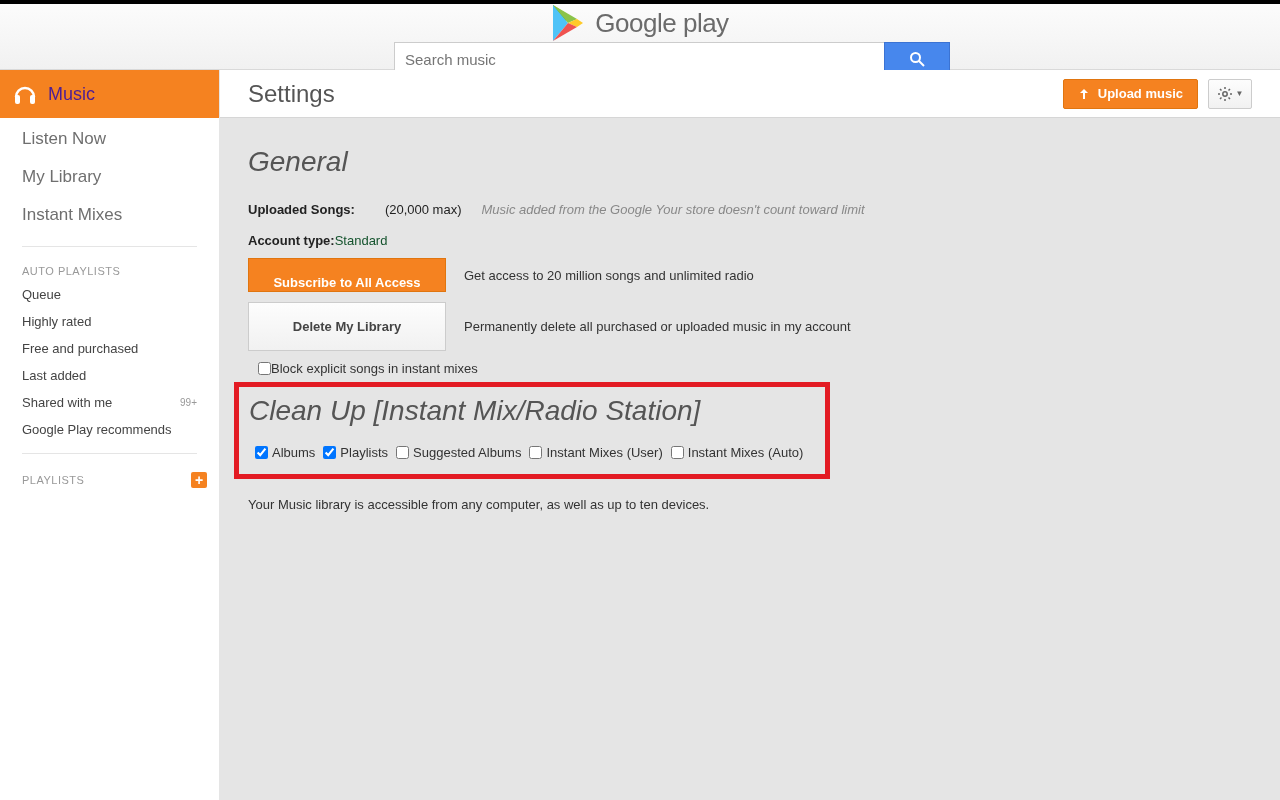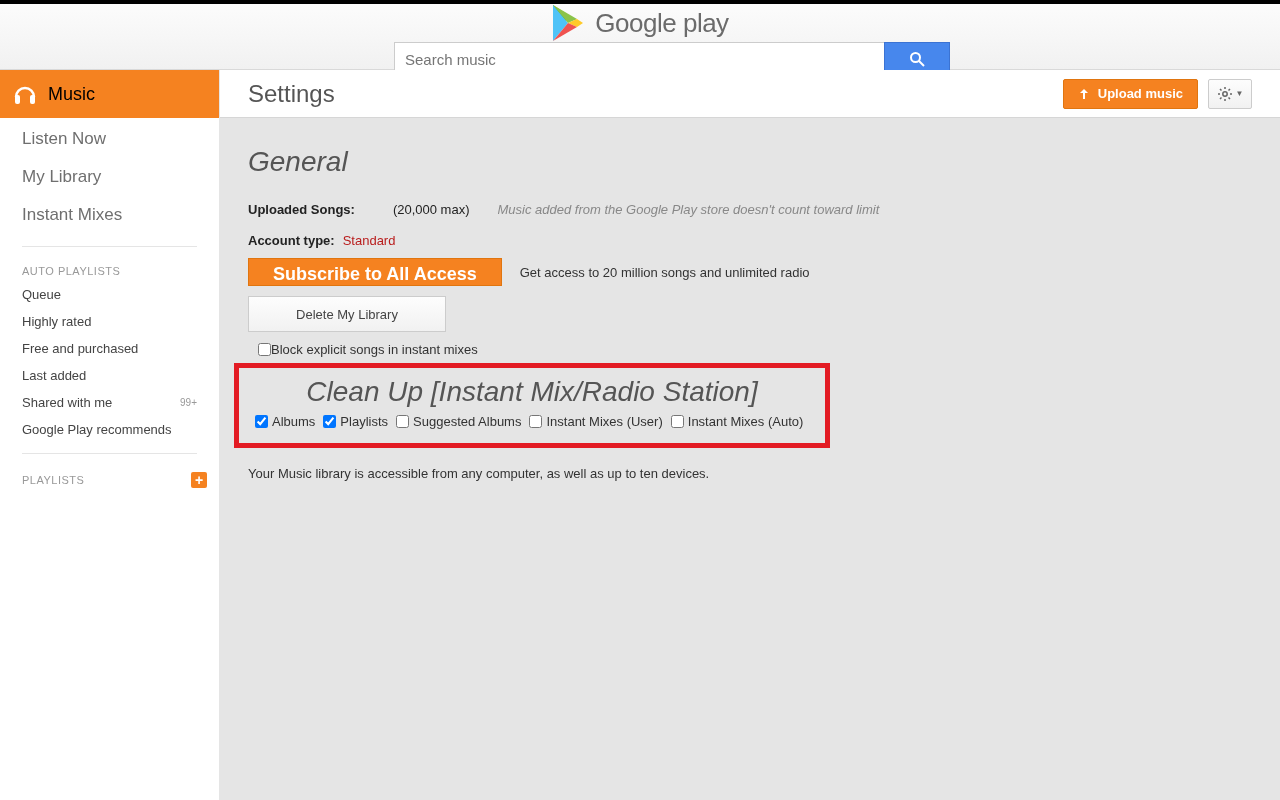--- a/index.html
+++ b/index.html
@@ -10,49 +10,49 @@
 .search-wrap { margin-left: 20px; display: flex; padding-left: 44px; }
 .search-input { width: 490px; height: 34px; border: 1px solid #ccc; border-right: none; padding: 0 10px; font-size: 15px; color: #999; outline: none; background: #fff; }
 .search-btn { width: 66px; height: 34px; background: #4787ed; border: 1px solid #3b73d3; display: flex; align-items: center; justify-content: center; cursor: pointer; }
 .top-right { margin-left: auto; display: flex; align-items: center; gap: 18px; }
 .bell { width: 18px; height: 18px; cursor: pointer; }
 .share-btn { height: 30px; padding: 0 10px; border: 1px solid #ccc; background: linear-gradient(#fdfdfd,#f1f1f1); color: #555; display: flex; align-items: center; gap: 6px; cursor: pointer; font-size: 12px; border-radius: 2px; }
 .share-arrow { width: 0; height: 0; border-top: 7px solid transparent; border-bottom: 7px solid transparent; border-left: 8px solid #bbb; margin-left: -6px; margin-right: -4px; }
 
 .body-wrap { display: flex; height: 730px; }
 .sidebar { width: 220px; background: #fff; border-right: 1px solid #e5e5e5; }
-.music-header { height: 48px; background: #f58220; color: #000000; display: flex; align-items: center; padding: 0 12px; gap: 10px; font-size: 18px; font-weight: 300; }
+.music-header { height: 48px; background: #f58220; color: #4c1d95; display: flex; align-items: center; padding: 0 12px; gap: 10px; font-size: 18px; font-weight: 300; }
 .nav-list { padding: 2px 22px; }
 .nav-item { font-size: 17px; color: #6f6f6f; padding: 9px 0; cursor: pointer; font-weight: 300; }
 .divider { height: 1px; background: #e5e5e5; margin: 10px 22px; }
 .sec-label { font-size: 11px; color: #999; padding: 8px 22px 4px; letter-spacing: 0.5px; }
 .small-item { font-size: 13px; color: #444; padding: 6px 22px; cursor: pointer; display: flex; justify-content: space-between; align-items: center; }
 .badge { font-size: 10px; color: #999; }
 .playlists-row { display: flex; justify-content: space-between; align-items: center; padding: 8px 12px 8px 22px; }
 .plus-box { width: 16px; height: 16px; background: #f58220; color: #fff; display: flex; align-items: center; justify-content: center; font-size: 14px; font-weight: bold; cursor: pointer; border-radius: 2px; }
 
 .main { flex: 1; background: #e5e5e5; overflow: hidden; }
 .title-bar { height: 48px; background: #fff; border-bottom: 1px solid #d6d6d6; display: flex; align-items: center; padding: 0 28px; }
 .page-title { font-size: 24px; color: #555; font-weight: 300; }
 .title-actions { margin-left: auto; display: flex; gap: 10px; align-items: center; }
 .upload-btn { height: 30px; background: #f58220; color: #fff; border: 1px solid #e0750f; padding: 0 14px; display: flex; align-items: center; gap: 8px; cursor: pointer; font-size: 13px; font-weight: bold; border-radius: 2px; }
 .gear-btn { height: 30px; width: 44px; border: 1px solid #ccc; background: linear-gradient(#fdfdfd,#f1f1f1); display: flex; align-items: center; justify-content: center; gap: 3px; cursor: pointer; border-radius: 2px; }
 .content { padding: 28px 28px; }
 .sec-heading { font-size: 28px; font-style: italic; color: #555; font-weight: 300; margin-bottom: 24px; }
-.row { display: flex; align-items: flex-start; gap: 8px; margin-bottom: 8px; font-size: 13px; margin-top: 16px; }
+.row { display: flex; align-items: flex-start; margin-bottom: 8px; font-size: 13px; margin-top: 16px; }
 .row .lbl { font-weight: bold; color: #222; min-width: 100px; }
-.row .val { color: #b91c1c; }
+.row .val { color: #14532d; }
 .row .hint { color: #888; font-style: italic; margin-left: 20px; }
 .btn-row { display: flex; align-items: center; gap: 18px; margin: 10px 0; }
-.orange-btn { height: 28px; padding: 5px 24px; background: #f58220; color: #fff; border: 1px solid #e0750f; font-weight: bold; font-size: 18px; cursor: pointer; min-width: 198px; }
-.grey-btn { height: 36px; padding: 0 12px; background: linear-gradient(#fdfdfd,#f1f1f1); color: #444; border: 1px solid #ccc; font-weight: normal; font-size: 13px; cursor: pointer; min-width: 198px; }
+.orange-btn { height: 28px; padding: 16px 24px; background: #f58220; color: #fff; border: 1px solid #e0750f; font-weight: bold; font-size: 13px; cursor: pointer; min-width: 198px; }
+.grey-btn { height: 49px; padding: 0 12px; background: linear-gradient(#fdfdfd,#f1f1f1); color: #444; border: 1px solid #ccc; font-weight: bold; font-size: 13px; cursor: pointer; min-width: 198px; }
 .chk-row { display: flex; align-items: center; gap: 0; margin: 6px 0 6px 10px; font-size: 13px; color: #333; }
 .chk-row input { margin: 0; }
 .highlight-box { border: 5px solid #e31b23; padding: 8px 10px 14px; margin: 6px 0 12px -14px; width: 596px; }
-.highlight-box .sec-heading { margin-bottom: 6px; text-align: center; }
+.highlight-box .sec-heading { margin-bottom: 18px; }
 .cleanup-checks { display: flex; gap: 6px; flex-wrap: wrap; align-items: center; font-size: 13px; color: #333; padding-left: 6px; }
 .cleanup-checks label { display: flex; align-items: center; gap: 4px; margin-right: 2px; }
 .desc-text { font-size: 13px; color: #333; margin-top: 18px; }
 svg { display: block; }
 </style>
 </head>
 <body>
 
 <div class="topbar">
   <div class="logo">
@@ -151,33 +151,34 @@
         </div>
       </div>
     </div>
 
     <div class="content">
       <div class="sec-heading">General</div>
 
       <div class="row">
         <span class="lbl">Uploaded Songs:</span>
         <span style="margin-left:30px;color:#222">(20,000 max)</span>
-        <span class="hint">Music added from the Google Play store doesn't count toward limit</span>
+        <span class="hint">Music added from the Google Your store doesn't count toward limit</span>
       </div>
       <div class="row">
         <span class="lbl" style="min-width:auto">Account type:</span>
         <span class="val">Standard</span>
       </div>
 
       <div class="btn-row">
         <button class="orange-btn">Subscribe to All Access</button>
         <span class="hint" style="margin-left:0">Get access to 20 million songs and unlimited radio</span>
       </div>
       <div class="btn-row">
         <button class="grey-btn">Delete My Library</button>
+        <span class="hint" style="margin-left:0">Permanently delete all purchased or uploaded music in my account</span>
       </div>
 
       <div class="chk-row">
         <input type="checkbox" style="">
         <span>Block explicit songs in instant mixes</span>
       </div>
 
       <div class="highlight-box">
         <div class="sec-heading">Clean Up [Instant Mix/Radio Station]</div>
         <div class="cleanup-checks">

